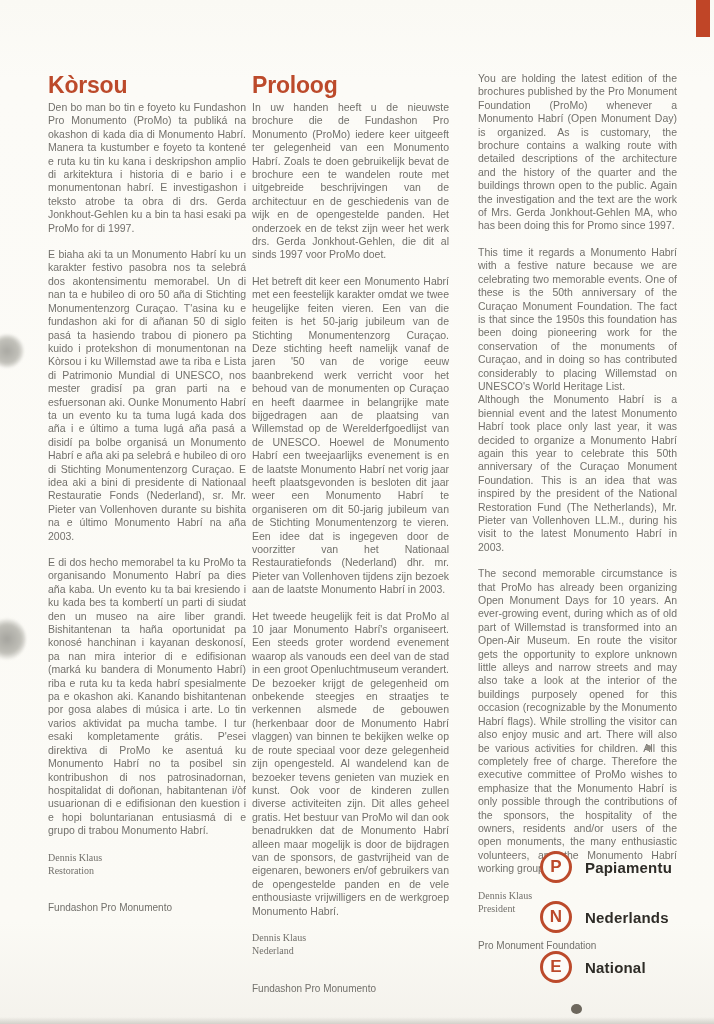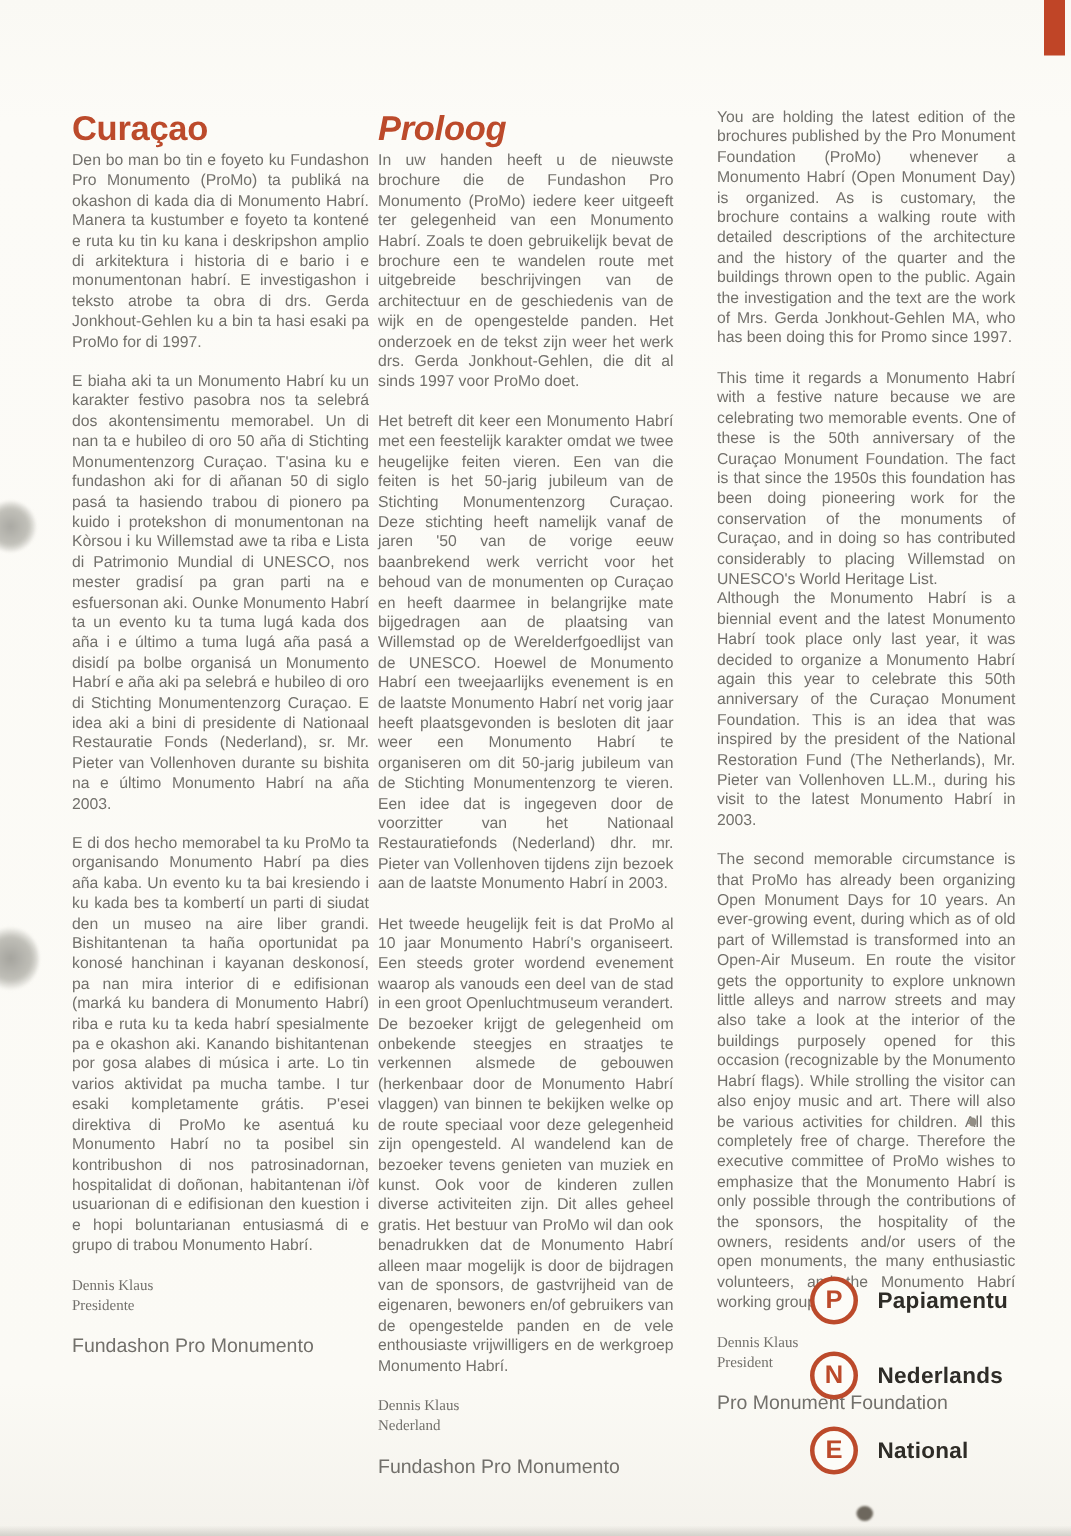--- a/index.html
+++ b/index.html
@@ -32,39 +32,39 @@
   .col-2 { left: 252px; width: 197px; }
   .col-3 { left: 478px; width: 199px; }
   .heading {
     font-size: 23px;
     font-weight: bold;
     color: #bc4a2b;
     letter-spacing: -0.2px;
     line-height: 26px;
     margin-bottom: 3px;
   }
-  .col-2 .heading { font-style: italic; }
+  .col-2 .heading { }
   .body-text p {
     font-size: 10.5px;
     line-height: 13.4px;
     text-align: justify;
     color: #72706b;
     margin-bottom: 13px;
     white-space: pre-line;
   }
   .signature {
     margin-top: 9px;
     font-size: 10px;
     line-height: 13.4px;
     color: #72706b;
     font-family: Liberation Serif, serif;
   }
   .organization {
-    margin-top: 13px;
-    font-size: 13px;
+    margin-top: 24px;
+    font-size: 10px;
     line-height: 13.4px;
     color: #72706b;
   }
   .lang-key {
     position: absolute;
     left: 540px;
     top: 851px;
   }
   .lang-row {
     display: flex;
@@ -120,29 +120,29 @@
   }
 </style>
 </head>
 <body>
 
 <div class="page">
 
   <div class="corner-tab"></div>
 
   <div class="column col-1">
-    <div class="heading">Curaçao</div>
+    <div class="heading">Kòrsou</div>
     <div class="body-text">
         <p>Den bo man bo tin e foyeto ku Fundashon Pro Monumento (ProMo) ta publiká na okashon di kada dia di Monumento Habrí. Manera ta kustumber e foyeto ta kontené e ruta ku tin ku kana i deskripshon amplio di arkitektura i historia di e bario i e monumentonan habrí. E investigashon i teksto atrobe ta obra di drs. Gerda Jonkhout-Gehlen ku a bin ta hasi esaki pa ProMo for di 1997.</p>
         <p>E biaha aki ta un Monumento Habrí ku un karakter festivo pasobra nos ta selebrá dos akontensimentu memorabel. Un di nan ta e hubileo di oro 50 aña di Stichting Monumentenzorg Curaçao. T'asina ku e fundashon aki for di añanan 50 di siglo pasá ta hasiendo trabou di pionero pa kuido i protekshon di monumentonan na Kòrsou i ku Willemstad awe ta riba e Lista di Patrimonio Mundial di UNESCO, nos mester gradisí pa gran parti na e esfuersonan aki. Ounke Monumento Habrí ta un evento ku ta tuma lugá kada dos aña i e último a tuma lugá aña pasá a disidí pa bolbe organisá un Monumento Habrí e aña aki pa selebrá e hubileo di oro di Stichting Monumentenzorg Curaçao. E idea aki a bini di presidente di Nationaal Restauratie Fonds (Nederland), sr. Mr. Pieter van Vollenhoven durante su bishita na e último Monumento Habrí na aña 2003.</p>
         <p>E di dos hecho memorabel ta ku ProMo ta organisando Monumento Habrí pa dies aña kaba. Un evento ku ta bai kresiendo i ku kada bes ta kombertí un parti di siudat den un museo na aire liber grandi. Bishitantenan ta haña oportunidat pa konosé hanchinan i kayanan deskonosí, pa nan mira interior di e edifisionan (marká ku bandera di Monumento Habrí) riba e ruta ku ta keda habrí spesialmente pa e okashon aki. Kanando bishitantenan por gosa alabes di música i arte. Lo tin varios aktividat pa mucha tambe. I tur esaki kompletamente grátis. P'esei direktiva di ProMo ke asentuá ku Monumento Habrí no ta posibel sin kontribushon di nos patrosinadornan, hospitalidat di doñonan, habitantenan i/òf usuarionan di e edifisionan den kuestion i e hopi boluntarianan entusiasmá di e grupo di trabou Monumento Habrí.</p>
       </div>
     <div class="signature">
       <div>Dennis Klaus</div>
-      <div>Presidente</div>
+      <div>Restoration</div>
     </div>
     <div class="organization">Fundashon Pro Monumento</div>
   </div>
 
   <div class="column col-2">
     <div class="heading">Proloog</div>
     <div class="body-text">
         <p>In uw handen heeft u de nieuwste brochure die de Fundashon Pro Monumento (ProMo) iedere keer uitgeeft ter gelegenheid van een Monumento Habrí. Zoals te doen gebruikelijk bevat de brochure een te wandelen route met uitgebreide beschrijvingen van de architectuur en de geschiedenis van de wijk en de opengestelde panden. Het onderzoek en de tekst zijn weer het werk drs. Gerda Jonkhout-Gehlen, die dit al sinds 1997 voor ProMo doet.</p>
         <p>Het betreft dit keer een Monumento Habrí met een feestelijk karakter omdat we twee heugelijke feiten vieren. Een van die feiten is het 50-jarig jubileum van de Stichting Monumentenzorg Curaçao. Deze stichting heeft namelijk vanaf de jaren '50 van de vorige eeuw baanbrekend werk verricht voor het behoud van de monumenten op Curaçao en heeft daarmee in belangrijke mate bijgedragen aan de plaatsing van Willemstad op de Werelderfgoedlijst van de UNESCO. Hoewel de Monumento Habrí een tweejaarlijks evenement is en de laatste Monumento Habrí net vorig jaar heeft plaatsgevonden is besloten dit jaar weer een Monumento Habrí te organiseren om dit 50-jarig jubileum van de Stichting Monumentenzorg te vieren. Een idee dat is ingegeven door de voorzitter van het Nationaal Restauratiefonds (Nederland) dhr. mr. Pieter van Vollenhoven tijdens zijn bezoek aan de laatste Monumento Habrí in 2003.</p>
         <p>Het tweede heugelijk feit is dat ProMo al 10 jaar Monumento Habrí's organiseert. Een steeds groter wordend evenement waarop als vanouds een deel van de stad in een groot Openluchtmuseum verandert. De bezoeker krijgt de gelegenheid om onbekende steegjes en straatjes te verkennen alsmede de gebouwen (herkenbaar door de Monumento Habrí vlaggen) van binnen te bekijken welke op de route speciaal voor deze gelegenheid zijn opengesteld. Al wandelend kan de bezoeker tevens genieten van muziek en kunst. Ook voor de kinderen zullen diverse activiteiten zijn. Dit alles geheel gratis. Het bestuur van ProMo wil dan ook benadrukken dat de Monumento Habrí alleen maar mogelijk is door de bijdragen van de sponsors, de gastvrijheid van de eigenaren, bewoners en/of gebruikers van de opengestelde panden en de vele enthousiaste vrijwilligers en de werkgroep Monumento Habrí.</p>

